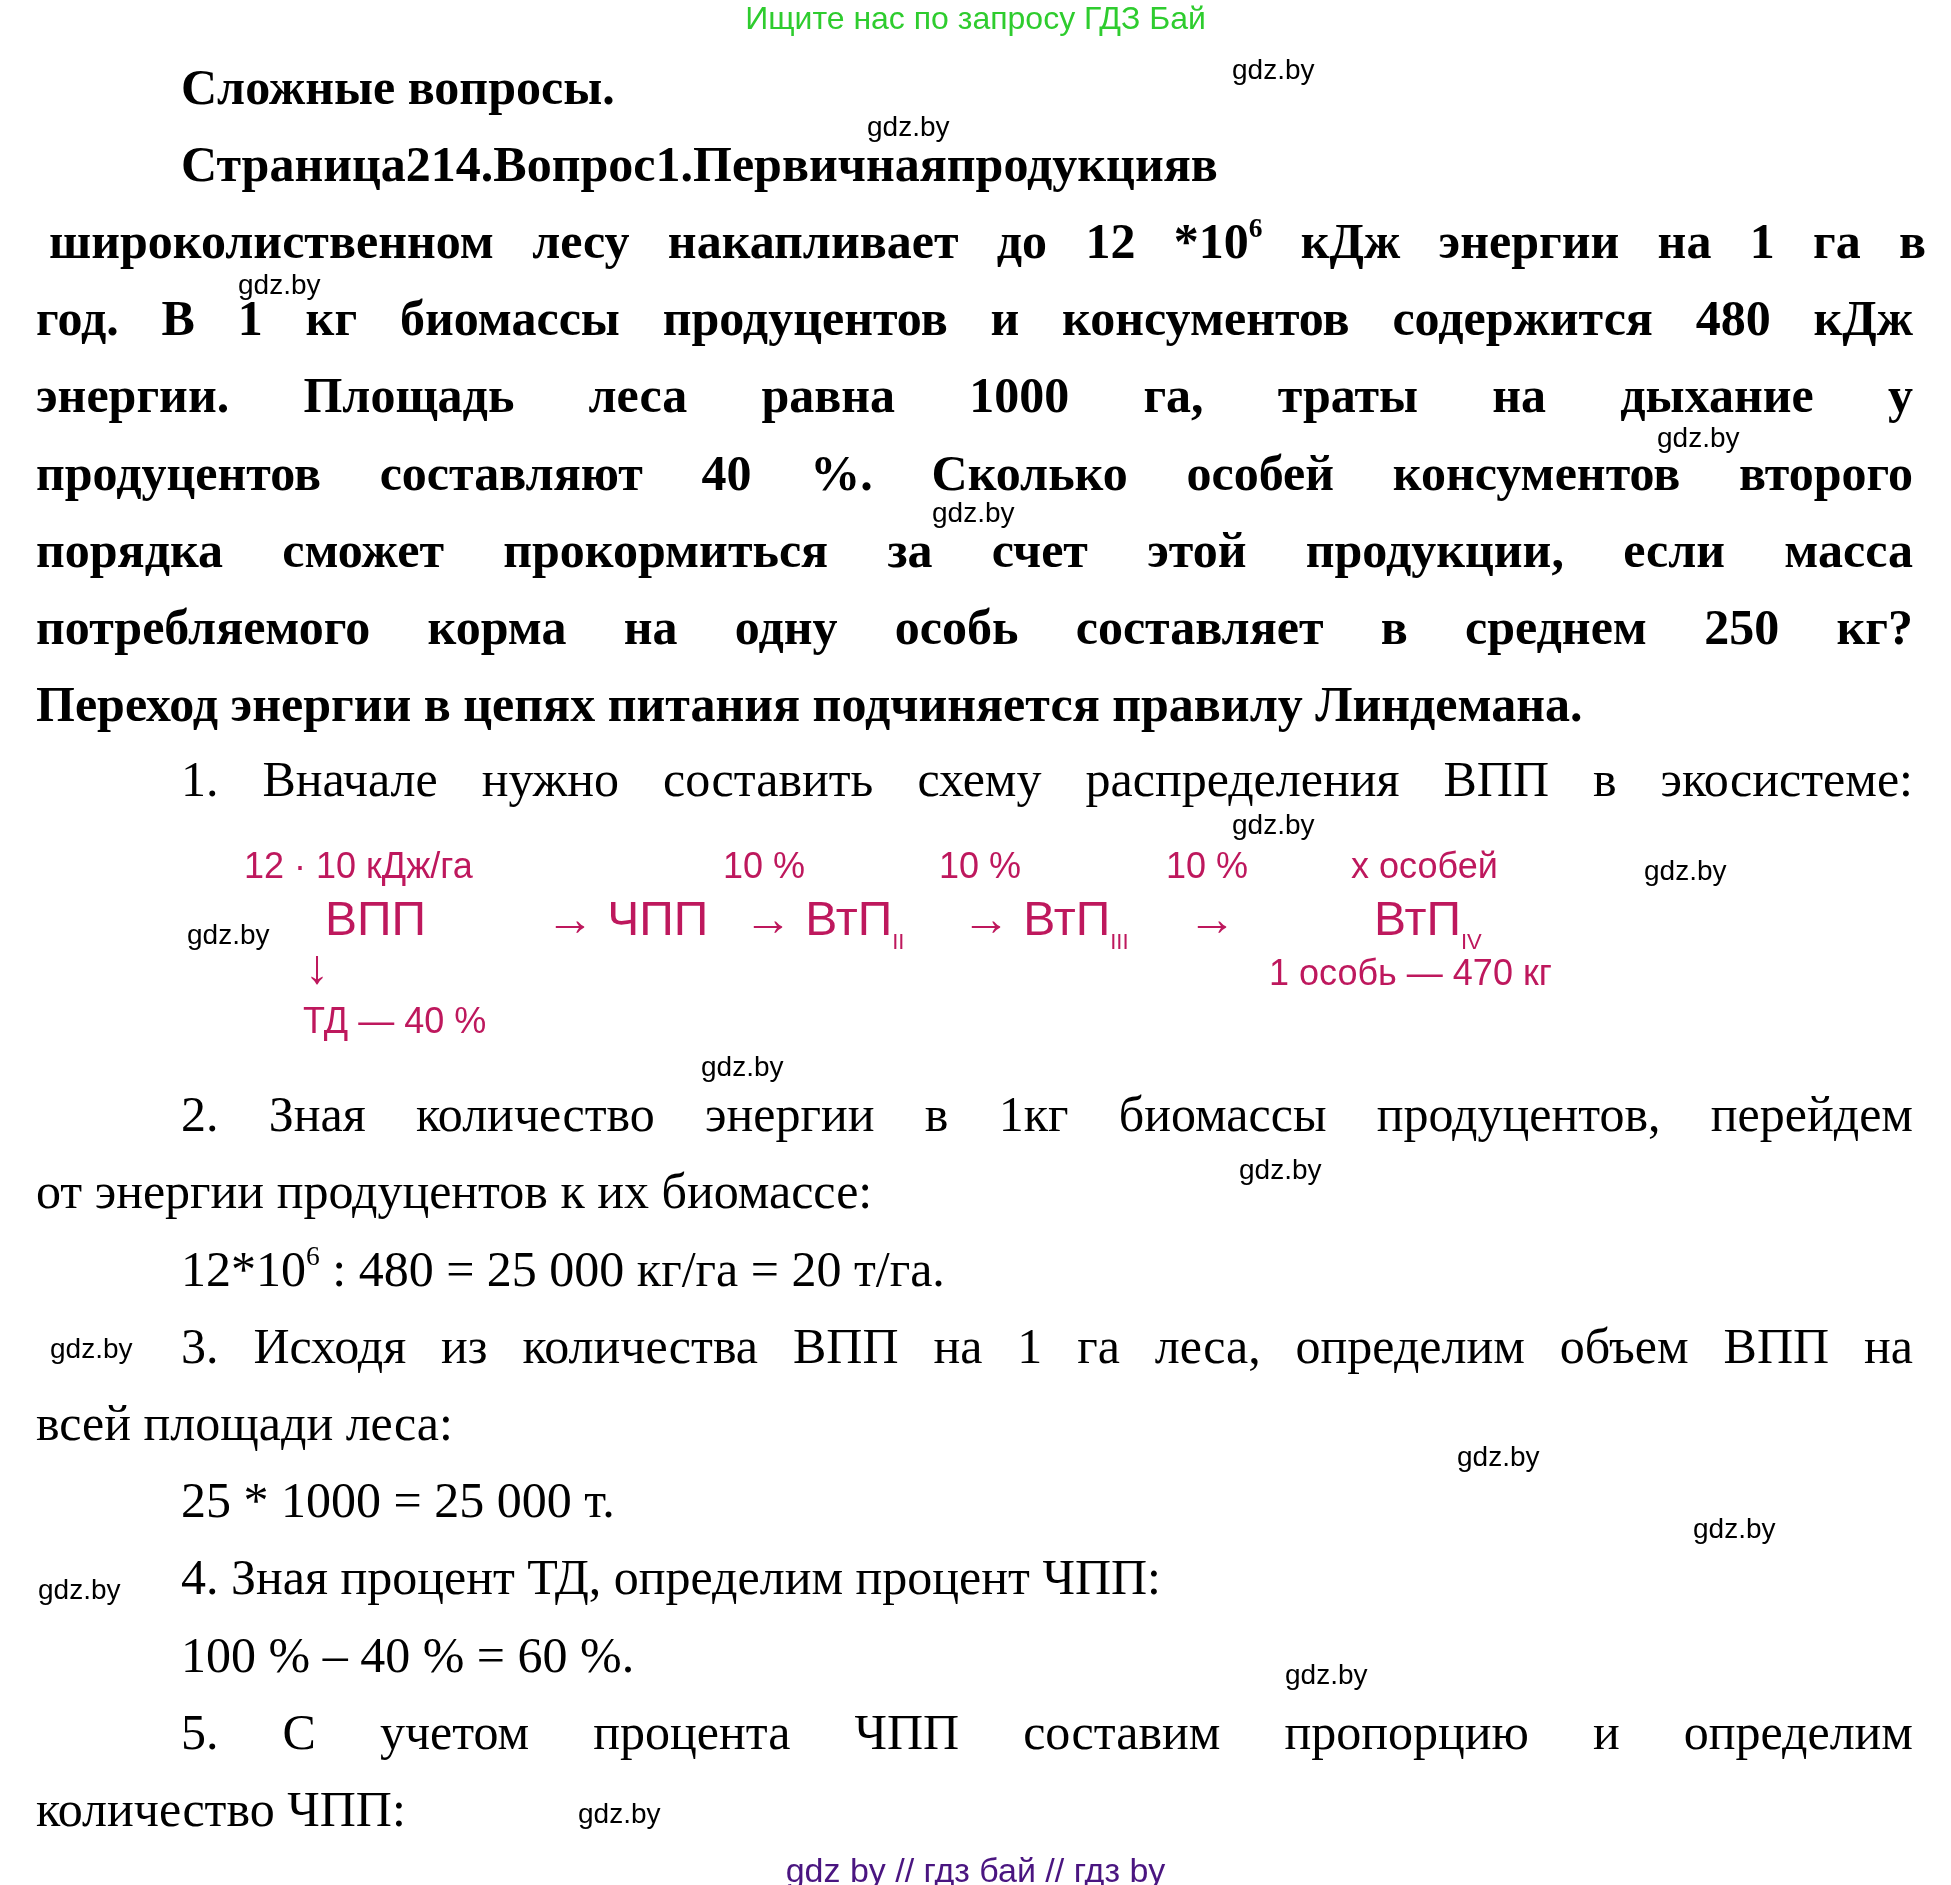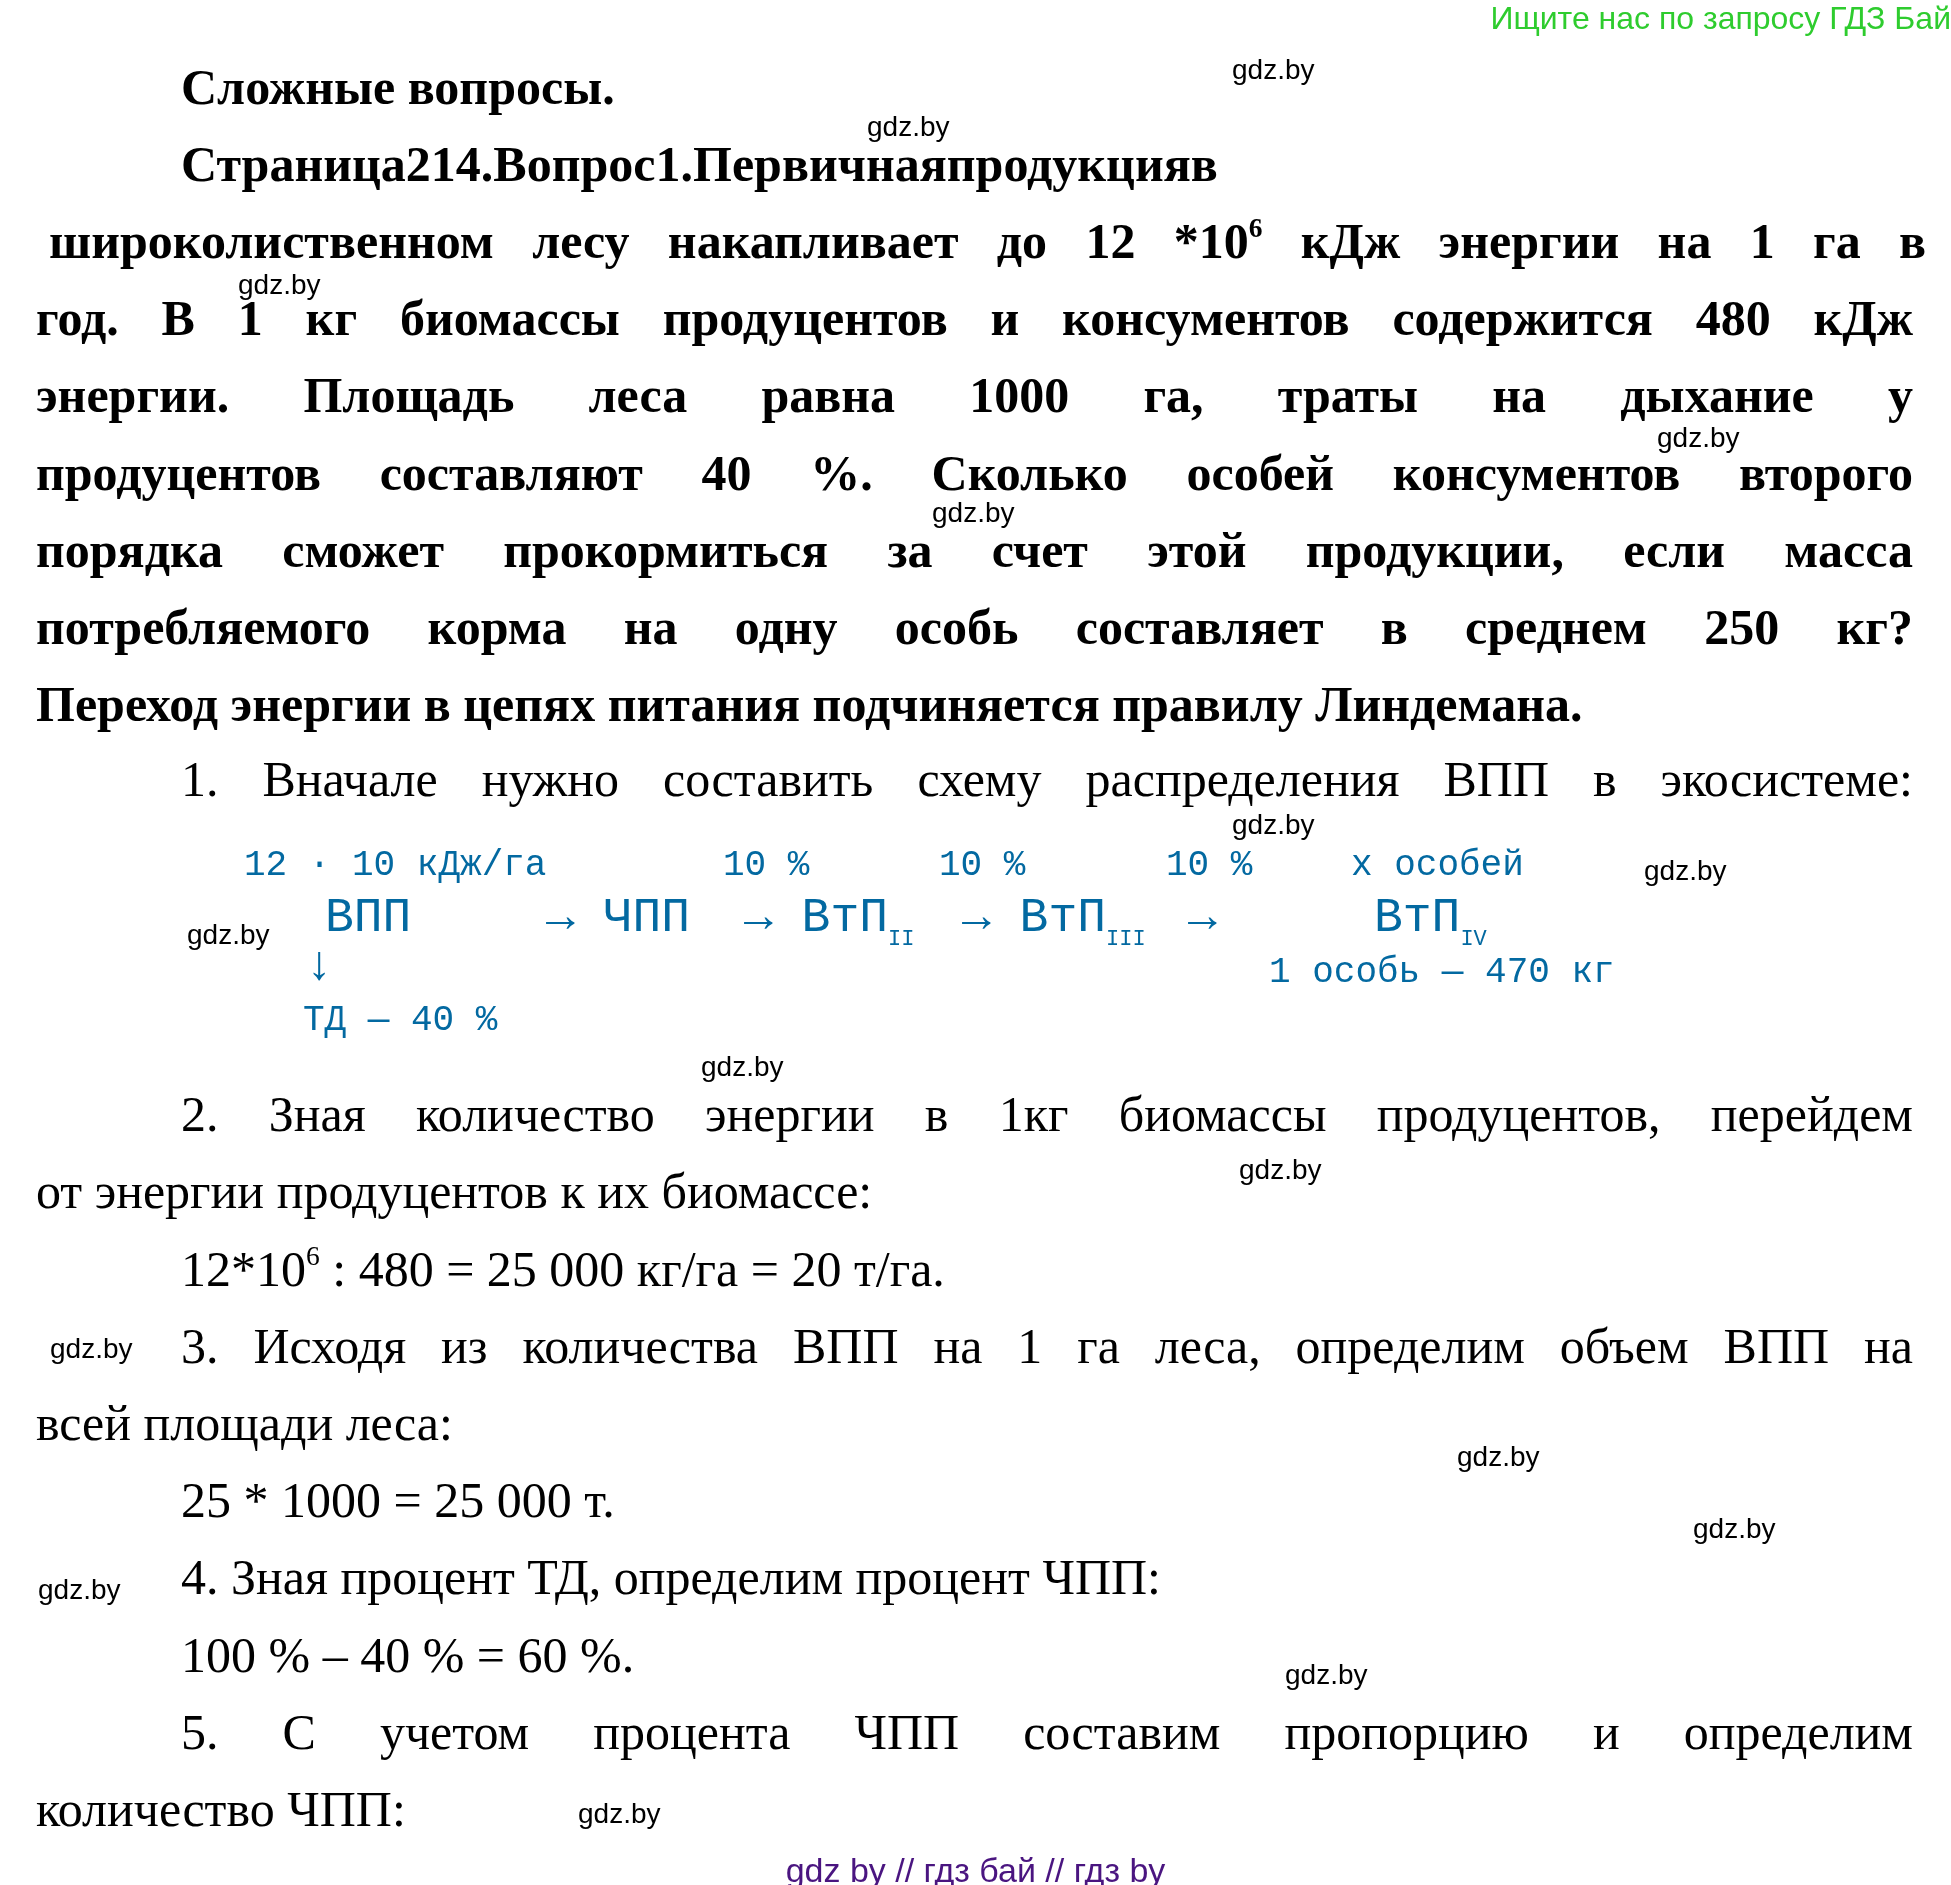--- a/index.html
+++ b/index.html
@@ -1,26 +1,26 @@
 <!DOCTYPE html>
 <html><head>
 <meta charset="utf-8">
 <style>
   html, body { margin:0; padding:0; background:#ffffff; }
   body { width:1951px; height:1885px; position:relative; overflow:hidden; }
   .abs { position:absolute; white-space:nowrap; }
-  .banner { font-family:"Liberation Sans", sans-serif; color:#2ecc2e; font-size:32px; left:0; width:1951px; text-align:right; top:0; }
+  .banner { font-family:"Liberation Sans", sans-serif; color:#2ecc2e; font-size:32px; left:0; width:1951px; text-align:center; top:0; }
   .wm { font-family:"Liberation Sans", sans-serif; color:#000; font-size:28px; }
   .footer { font-family:"Liberation Sans", sans-serif; color:#4a1580; font-size:34px; left:0; width:1951px; text-align:center; top:1851px; }
   .line { font-family:"Liberation Serif", serif; font-size:50px; color:#000; left:36px; width:1877px; line-height:59px; }
   .bold { font-weight:bold; }
   .just { text-align:justify; text-align-last:justify; }
   .ind { left:181px; width:1732px; }
   sup { font-size:0.55em; vertical-align:0.75em; line-height:0; }
-  .dg { font-family:Liberation Mono, monospace; color:#0369a1; }
+  .dg { font-family:Liberation Sans, sans-serif; color:#be185d; }
   .dg-sm { font-size:36px; }
   .dg-lg { font-size:48px; }
   .sub { font-size:22px; vertical-align:-14px; }
 </style>
 </head>
 <body>
 
 <div class="abs banner">Ищите нас по запросу ГДЗ Бай</div>
 
 <div class="abs wm" style="left:1232px;top:54px;">gdz.by</div>

